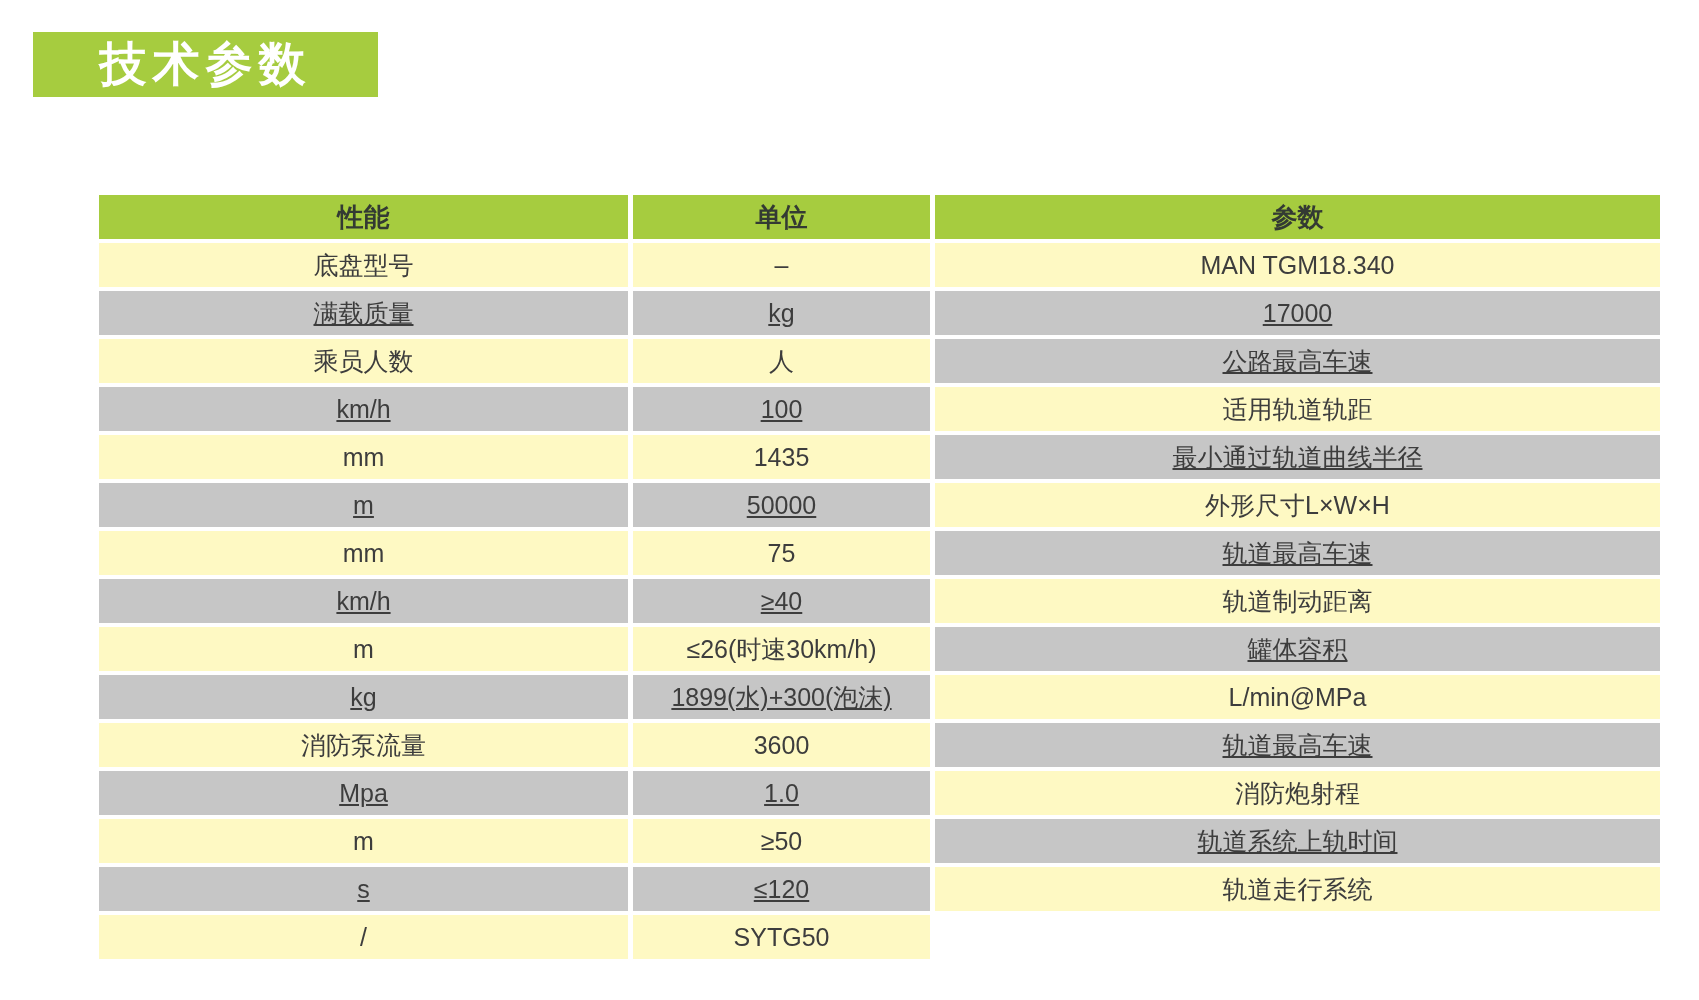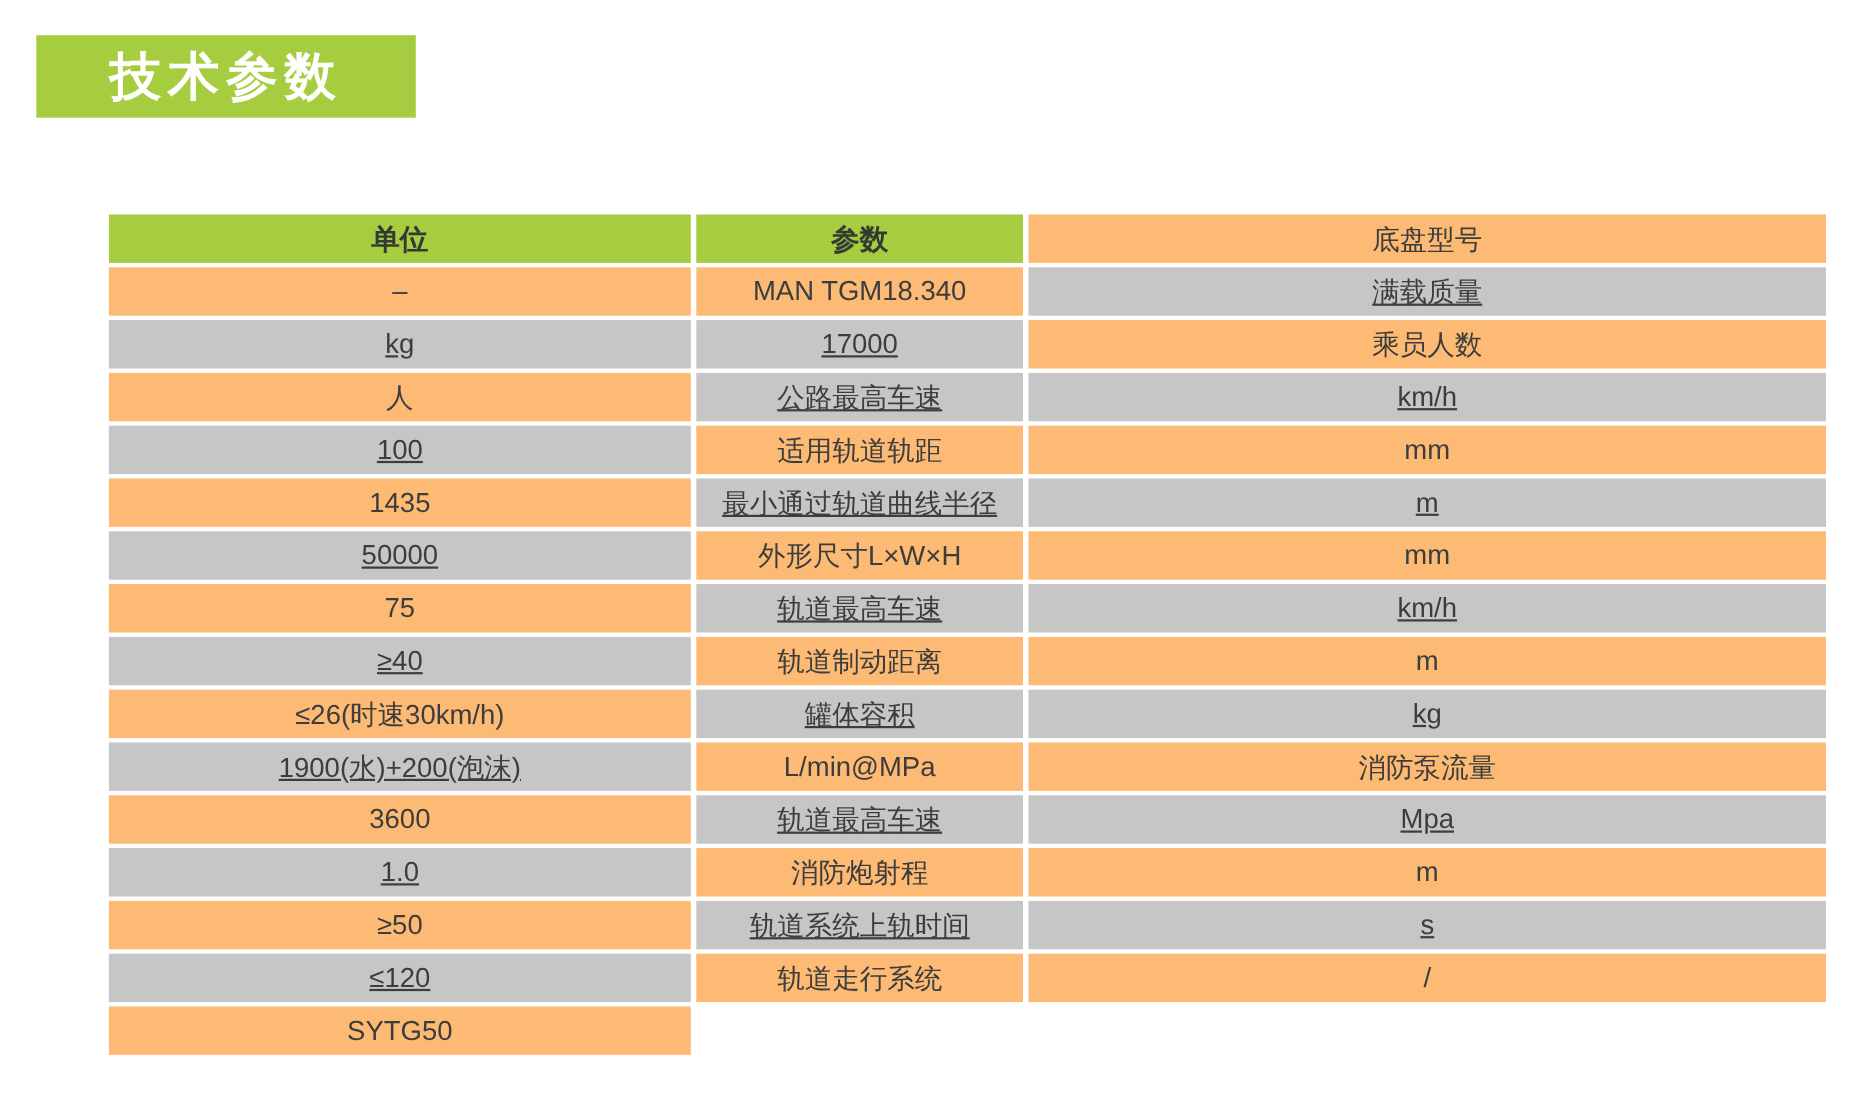--- a/index.html
+++ b/index.html
@@ -14,21 +14,21 @@
   .page {
     position: relative;
     width: 1699px;
     height: 1000px;
   }
   .title-badge {
     position: absolute;
     left: 33px;
     top: 32px;
     width: 345px;
-    height: 75px;
+    height: 65px;
     background: #a6cc3f;
     color: #ffffff;
     font-size: 47px;
     font-weight: bold;
     letter-spacing: 6px;
     display: flex;
     align-items: center;
     justify-content: center;
   }
   .spec-table {
@@ -49,31 +49,32 @@
     font-size: 25px;
     color: #3d3d3d;
     white-space: nowrap;
   }
   .cell.header {
     background: #a6cc3f;
     color: #333a33;
     font-weight: bold;
     font-size: 26px;
   }
-  .cell.light { background: #fdba74; }
+  .cell.light { background: #fef9c3; }
   .cell.dark  { background: #c6c6c6; text-decoration: underline; }
 </style>
 </head>
 <body>
 
 <div class="page">
 
   <div class="title-badge">技术参数</div>
 
   <div class="spec-table">
+    <div class="cell header">性能</div>
     <div class="cell header">单位</div>
     <div class="cell header">参数</div>
 
   <div class="cell light">底盘型号</div>
       <div class="cell light">–</div>
       <div class="cell light">MAN TGM18.340</div>
       <div class="cell dark">满载质量</div>
       <div class="cell dark">kg</div>
       <div class="cell dark">17000</div>
       <div class="cell light">乘员人数</div>
@@ -91,21 +92,21 @@
       <div class="cell light">mm</div>
       <div class="cell light">75</div>
       <div class="cell dark">轨道最高车速</div>
       <div class="cell dark">km/h</div>
       <div class="cell dark">≥40</div>
       <div class="cell light">轨道制动距离</div>
       <div class="cell light">m</div>
       <div class="cell light">≤26(时速30km/h)</div>
       <div class="cell dark">罐体容积</div>
       <div class="cell dark">kg</div>
-      <div class="cell dark">1900(水)+200(泡沫)</div>
+      <div class="cell dark">1899(水)+300(泡沫)</div>
       <div class="cell light">L/min@MPa</div>
       <div class="cell light">消防泵流量</div>
       <div class="cell light">3600</div>
       <div class="cell dark">轨道最高车速</div>
       <div class="cell dark">Mpa</div>
       <div class="cell dark">1.0</div>
       <div class="cell light">消防炮射程</div>
       <div class="cell light">m</div>
       <div class="cell light">≥50</div>
       <div class="cell dark">轨道系统上轨时间</div>

